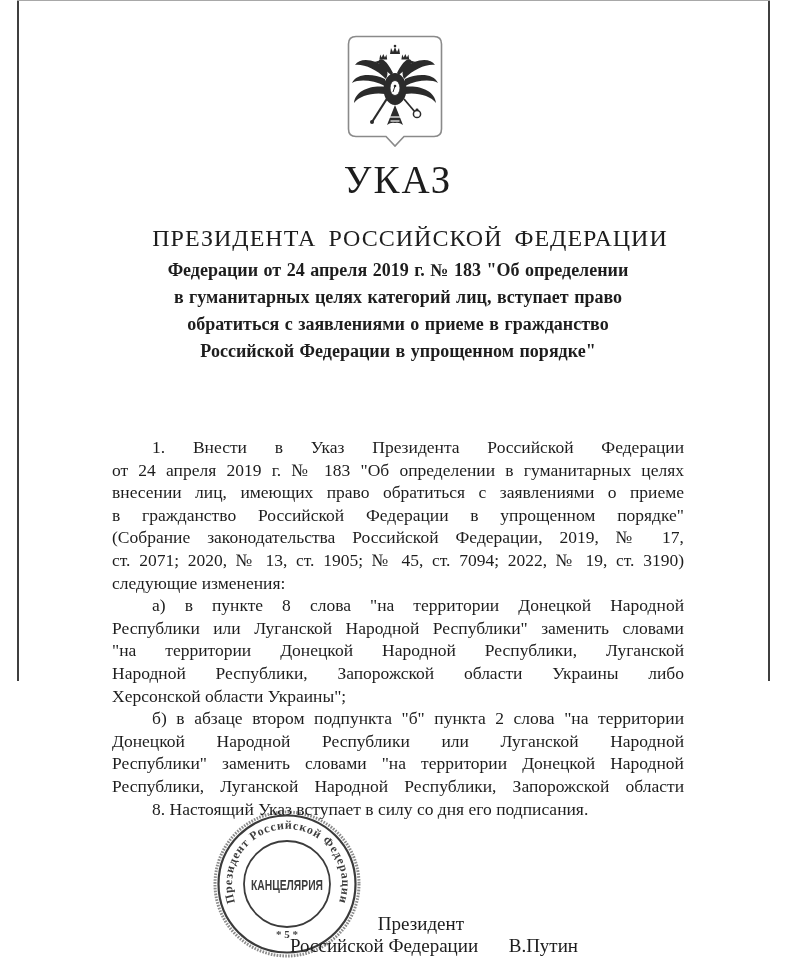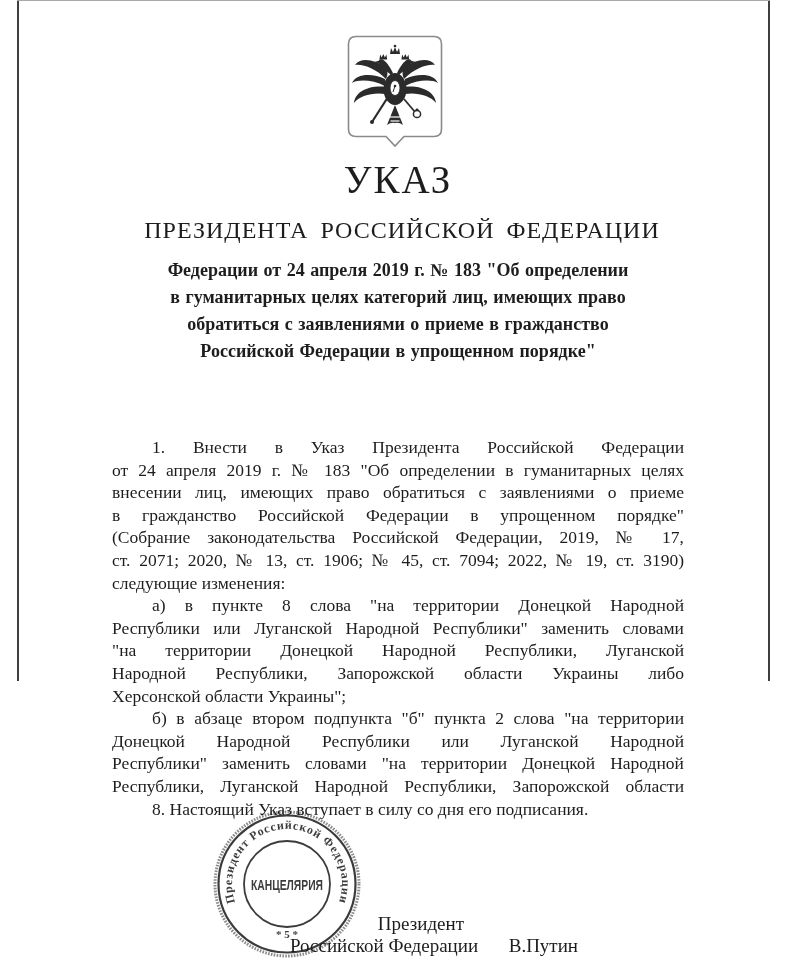--- a/index.html
+++ b/index.html
@@ -10,21 +10,21 @@
   body{width:800px;height:961px;overflow:hidden;background:var(--paper);
        font-family:"Liberation Serif", serif;color:var(--ink);}
   .page{position:relative;width:800px;height:681px;background:var(--paper);}
   .border-v{position:absolute;top:0;bottom:0;width:2px;background:var(--border_dark);}
   .border-left{left:17px;}
   .border-right{left:768px;}
   .border-top{position:absolute;top:0;left:17px;width:753px;height:1px;background:var(--border_light);}
   .emblem{position:absolute;left:347px;top:35px;width:96px;height:115px;}
   .doc-title{position:absolute;left:112px;top:160px;width:572px;margin:0;
     text-align:center;font-size:39px;font-weight:normal;letter-spacing:2px;line-height:1;}
-  .doc-subtitle{position:absolute;left:92px;top:214px;width:612px;margin:4px;
+  .doc-subtitle{position:absolute;left:92px;top:214px;width:612px;margin:12px;
     text-align:center;font-size:24px;font-weight:normal;letter-spacing:1px;word-spacing:5px;line-height:1;}
   .heading{position:absolute;left:112px;top:257px;width:572px;
     font-size:18px;font-weight:bold;line-height:27px;text-align:center;word-spacing:1px;}
   .body-text{position:absolute;left:112px;top:399px;width:572px;
     font-size:17.5px;line-height:22.6px;margin-top:37px;}
   .b-line{text-align:justify;text-align-last:justify;white-space:normal;}
   .b-line.first{text-indent:40px;}
   .b-line.last{text-align-last:left;}
   .signature{position:absolute;left:290px;top:893px;width:288px;font-size:19px;line-height:22px;}
   .sig-title1{width:174px;text-align:right;margin-top:20px;}
@@ -74,32 +74,32 @@
         <line x1="48" y1="51" x2="46" y2="57" stroke="#2b2b2b" stroke-width="1"></line>
       </g>
     </svg>
   </div>
 
   <h1 class="doc-title">УКАЗ</h1>
   <h2 class="doc-subtitle">ПРЕЗИДЕНТА  РОССИЙСКОЙ  ФЕДЕРАЦИИ</h2>
 
   <div class="heading" id="heading">
       <div>Федерации от 24 апреля 2019 г. № 183 "Об определении</div>
-      <div>в гуманитарных целях категорий лиц, имеющих право</div>
+      <div>в гуманитарных целях категорий лиц, вступает право</div>
       <div>обратиться с заявлениями о приеме в гражданство</div>
       <div>Российской Федерации в упрощенном порядке"</div>
     </div>
 
   <div class="body-text" id="body-text">
       <div class="b-line first">1. Внести в Указ Президента Российской Федерации</div>
       <div class="b-line">от 24 апреля 2019 г. № 183 "Об определении в гуманитарных целях</div>
       <div class="b-line">внесении лиц, имеющих право обратиться с заявлениями о приеме</div>
       <div class="b-line">в гражданство Российской Федерации в упрощенном порядке"</div>
       <div class="b-line">(Собрание законодательства Российской Федерации, 2019, № 17,</div>
-      <div class="b-line">ст. 2071; 2020, № 13, ст. 1906; № 45, ст. 7094; 2022, № 19, ст. 3190)</div>
+      <div class="b-line">ст. 2071; 2020, № 13, ст. 1905; № 45, ст. 7094; 2022, № 19, ст. 3190)</div>
       <div class="b-line last">следующие изменения:</div>
       <div class="b-line first">а) в пункте 8 слова "на территории Донецкой Народной</div>
       <div class="b-line">Республики или Луганской Народной Республики" заменить словами</div>
       <div class="b-line">"на территории Донецкой Народной Республики, Луганской</div>
       <div class="b-line">Народной Республики, Запорожской области Украины либо</div>
       <div class="b-line last">Херсонской области Украины";</div>
       <div class="b-line first">б) в абзаце втором подпункта "б" пункта 2 слова "на территории</div>
       <div class="b-line">Донецкой Народной Республики или Луганской Народной</div>
       <div class="b-line">Республики" заменить словами "на территории Донецкой Народной</div>
       <div class="b-line">Республики, Луганской Народной Республики, Запорожской области</div>

